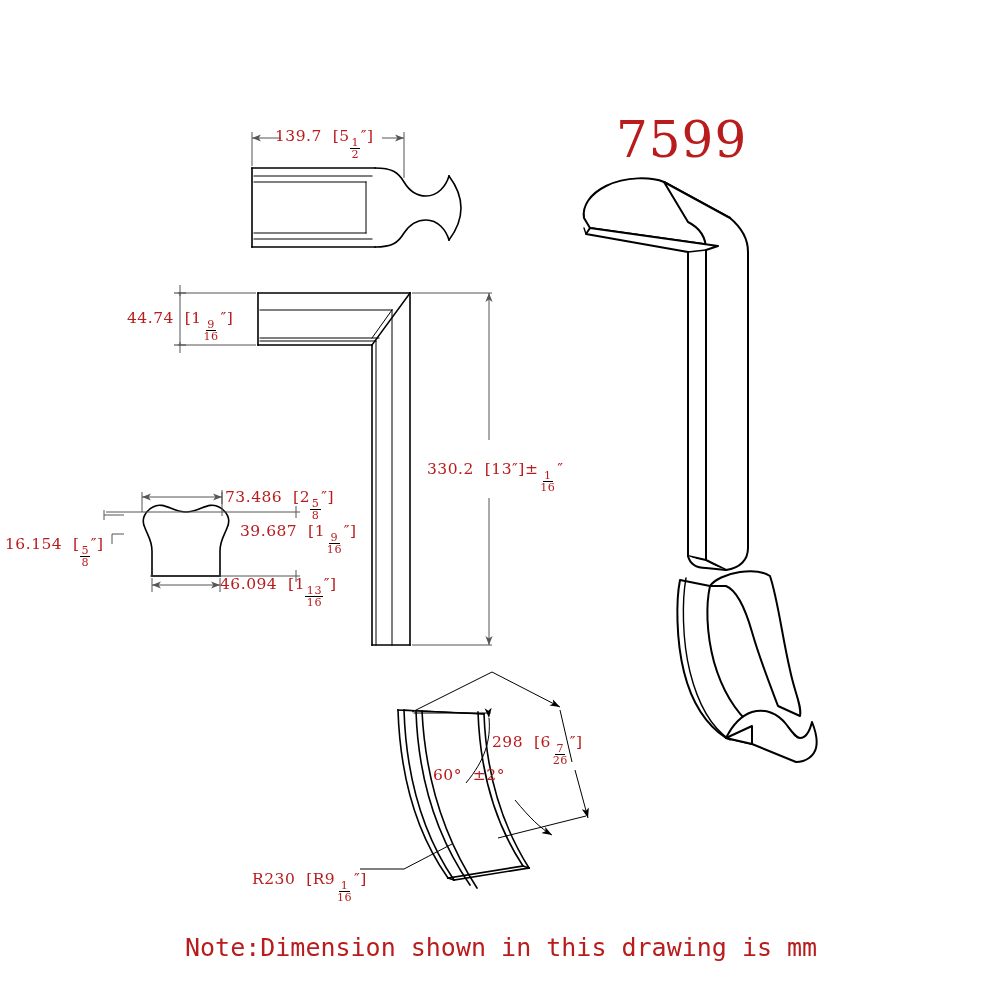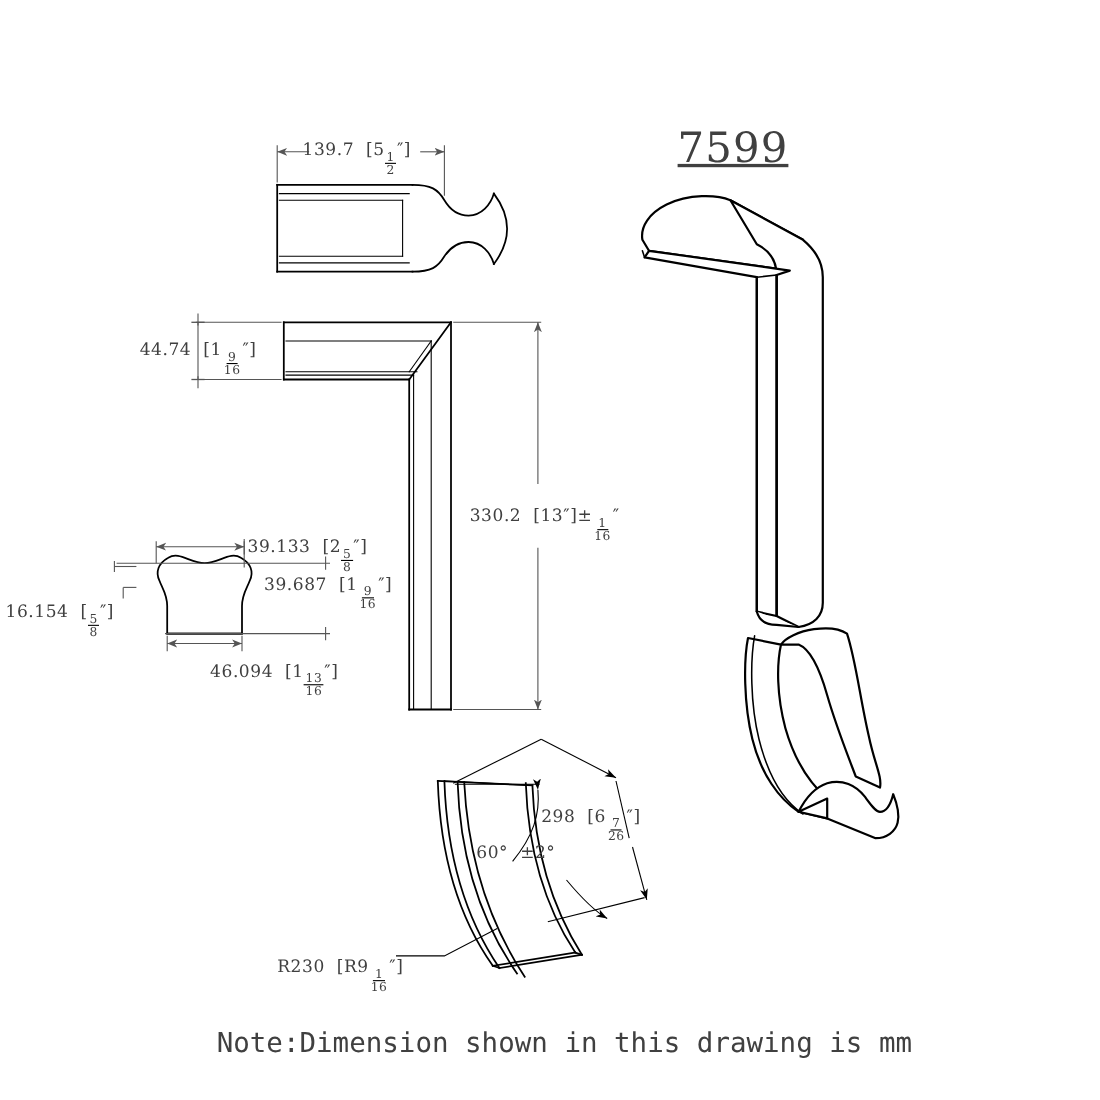--- a/index.html
+++ b/index.html
@@ -68,38 +68,36 @@
     fill: none;
     stroke-width: 1.4;
     stroke-linejoin: round;
     stroke-linecap: round;
   }
 
   
   .txt {
     position: absolute;
     font-family: "DejaVu Serif", serif;
-    color: #404040;
+    color: #b91c1c;
     white-space: nowrap;
     line-height: 1;
   }
   .dim-txt {
     font-size: 15.5px;
     letter-spacing: 0.5px;
   }
   .part-no {
-    font-size: 38px;
+    font-size: 50px;
     letter-spacing: 1px;
-    text-decoration: underline;
   }
   .note-txt {
     font-family: "DejaVu Sans Mono", monospace;
     font-size: 25px;
     letter-spacing: 0px;
-    margin-left: 12px;
   }
   
   .frac {
     display: inline-flex;
     flex-direction: column;
     align-items: center;
     justify-content: center;
     vertical-align: -0.42em;
     font-size: 0.72em;
     line-height: 1.02;
@@ -375,41 +373,41 @@
   </div>
 
   <div class="txt dim-txt" style="left:427px; top:462px;text-align:right;">
     <span>330.2</span><span>&nbsp;&nbsp;</span><span>[</span><span>13</span><span>″</span><span>]</span><span class="pm">±</span><span class="frac">
         <span class="num">1</span>
         <span class="den">16</span>
       </span><span>″</span>
   </div>
 
   <div class="txt dim-txt" style="left:225px; top:490px;">
-    <span>39.133</span><span>&nbsp;&nbsp;</span><span>[</span><span>2</span><span class="frac">
+    <span>73.486</span><span>&nbsp;&nbsp;</span><span>[</span><span>2</span><span class="frac">
         <span class="num">5</span>
         <span class="den">8</span>
       </span><span>″</span><span>]</span>
   </div>
 
   <div class="txt dim-txt" style="left:240px; top:524px;">
     <span>39.687</span><span>&nbsp;&nbsp;</span><span>[</span><span>1</span><span class="frac">
         <span class="num">9</span>
         <span class="den">16</span>
       </span><span>″</span><span>]</span>
   </div>
 
-  <div class="txt dim-txt" style="left:191px; top:577px;margin-top:26px;">
+  <div class="txt dim-txt" style="left:220px; top:577px;">
     <span>46.094</span><span>&nbsp;&nbsp;</span><span>[</span><span>1</span><span class="frac">
         <span class="num">13</span>
         <span class="den">16</span>
       </span><span>″</span><span>]</span>
   </div>
 
-  <div class="txt dim-txt" style="left:5px; top:537px;margin-top:12px;">
+  <div class="txt dim-txt" style="left:5px; top:537px;">
     <span>16.154</span><span>&nbsp;&nbsp;</span><span>[</span><span class="frac">
         <span class="num">5</span>
         <span class="den">8</span>
       </span><span>″</span><span>]</span>
   </div>
 
   <div class="txt dim-txt" style="left:492px; top:735px;">
     <span>298</span><span>&nbsp;&nbsp;</span><span>[</span><span>6</span><span class="frac">
         <span class="num">7</span>
         <span class="den">26</span>

